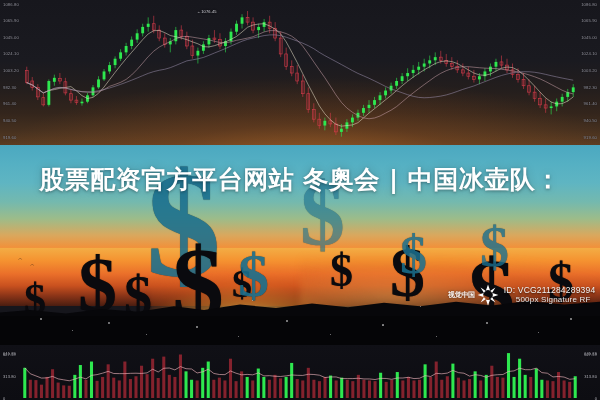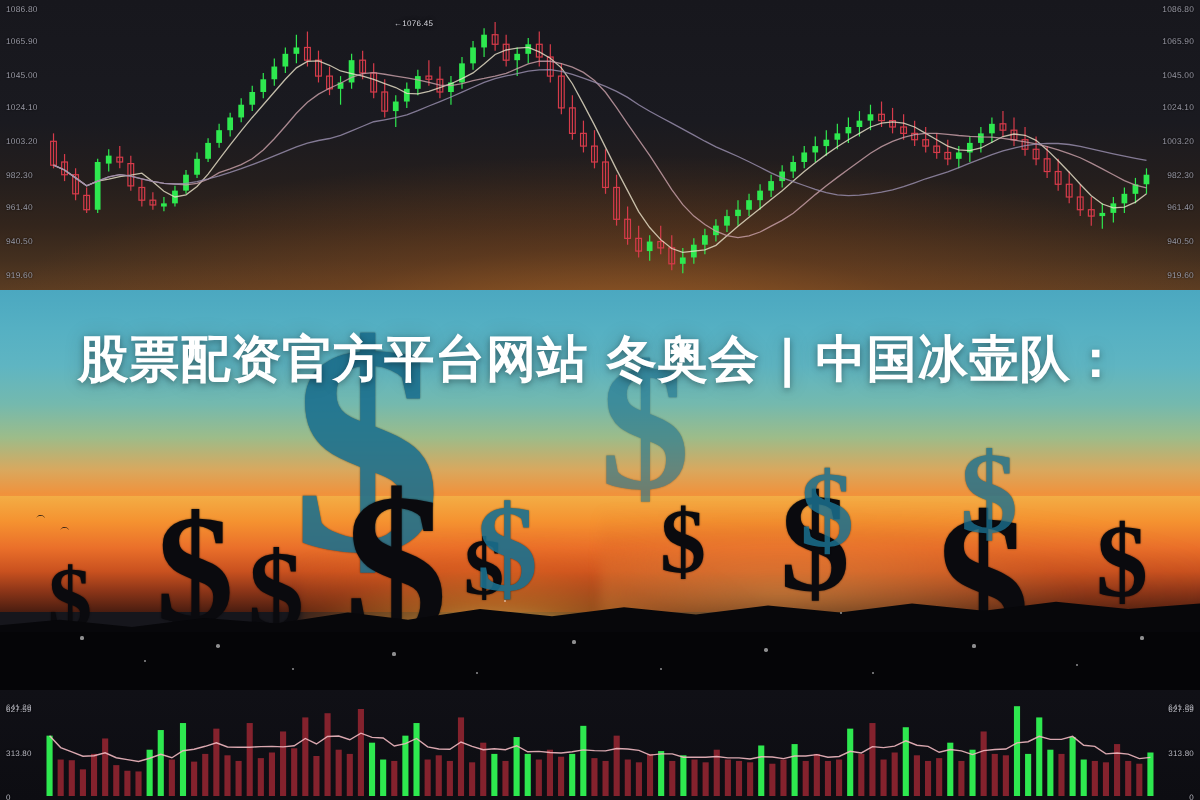--- a/index.html
+++ b/index.html
@@ -532,14 +532,35 @@
       <div class="axis-label vol right" style="top: 5.8px;">641.39</div>
       <div class="axis-label vol right" style="top: 6.76821px;">627.59</div>
       <div class="axis-label vol right" style="top: 28.7838px;">313.80</div>
       <div class="axis-label vol right" style="top: 50.8px;">0</div>
     </div>
 
   <div id="title-wrap">
     <div class="line">股票配资官方平台网站 冬奥会 | 中国冰壶队：</div>
   </div>
 
+  <div id="watermark">
+    <span id="wm-cn">视觉中国</span>
+    <span id="wm-burst">
+      <svg width="24" height="24" viewBox="0 0 24 24" aria-hidden="true">
+        <g fill="#ffffff">
+          <path d="M12 1.6 L14.1 7.6 Q12 6.6 9.9 7.6 Z"></path>
+          <path d="M22.4 12 L16.4 14.1 Q17.4 12 16.4 9.9 Z"></path>
+          <path d="M12 22.4 L9.9 16.4 Q12 17.4 14.1 16.4 Z"></path>
+          <path d="M1.6 12 L7.6 9.9 Q6.6 12 7.6 14.1 Z"></path>
+          <path d="M19.4 4.6 L16.0 9.9 Q15.6 8.4 14.1 8.0 Z"></path>
+          <path d="M19.4 19.4 L14.1 16.0 Q15.6 15.6 16.0 14.1 Z"></path>
+          <path d="M4.6 19.4 L8.0 14.1 Q8.4 15.6 9.9 16.0 Z"></path>
+          <path d="M4.6 4.6 L9.9 8.0 Q8.4 8.4 8.0 9.9 Z"></path>
+        </g>
+      </svg>
+    </span>
+    <span id="wm-text">
+      <div>ID: VCG211284289394</div>
+      <div class="sub">500px Signature RF</div>
+    </span>
+  </div>
 
 </div>
 
 </body></html>

